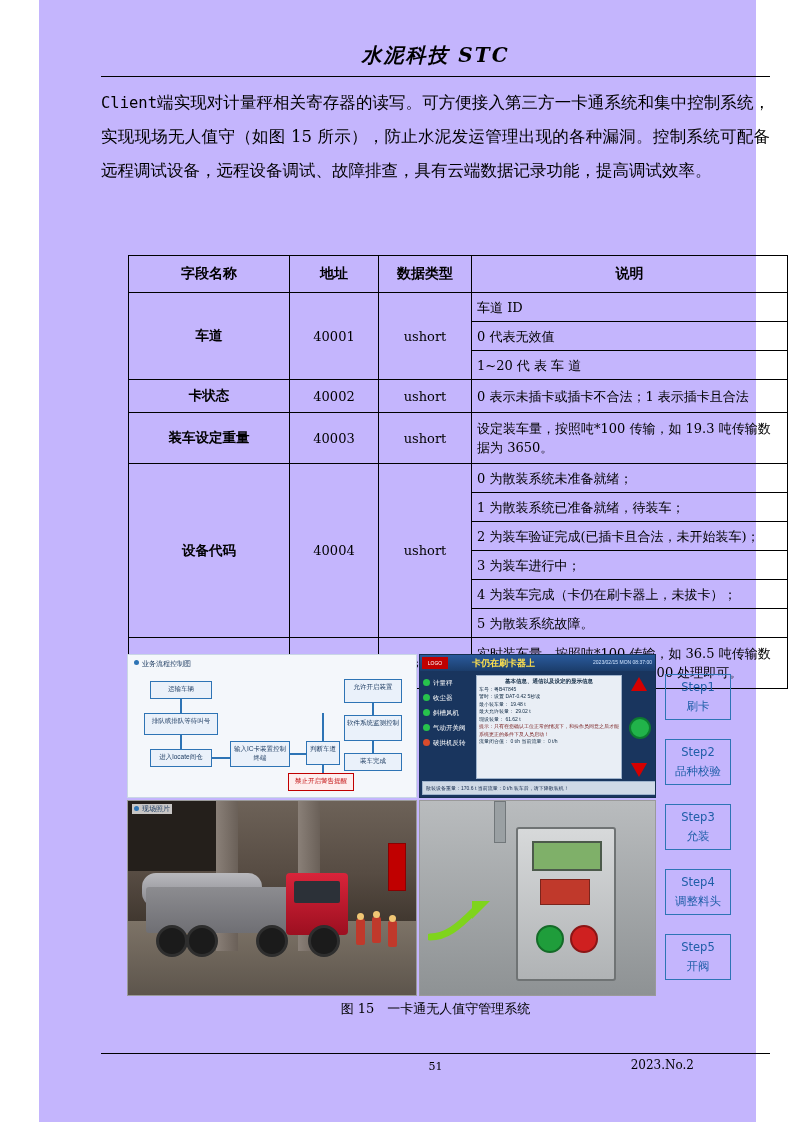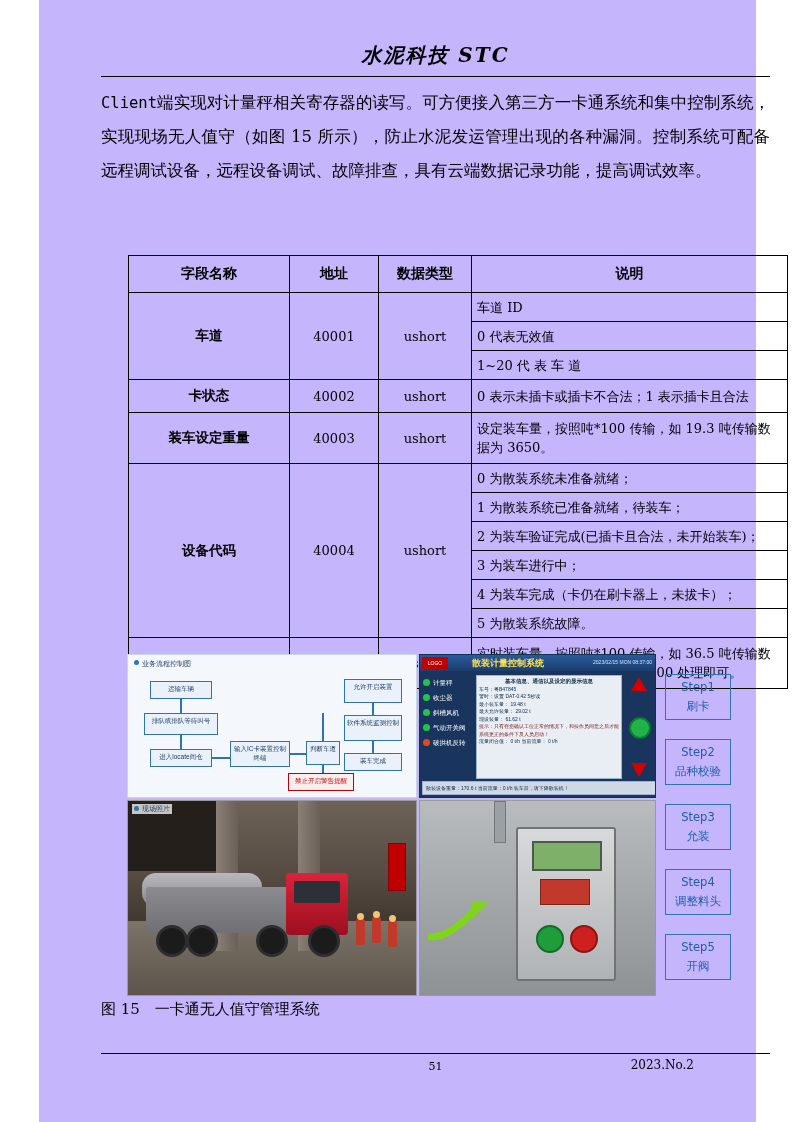--- a/index.html
+++ b/index.html
@@ -359,22 +359,22 @@
     text-align: center;
     line-height: 19px;
     padding: 3px 1px;
     box-sizing: border-box;
   }
   .fig-caption {
     position: absolute;
     left: 62px;
     top: 1000px;
     width: 669px;
-    text-align: left;
-    font-size: 15px;
+    text-align: center;
+    font-size: 13px;
     font-family: "DejaVu Serif", serif;
   }
   
   .footer-rule {
     position: absolute;
     left: 62px;
     top: 1053px;
     width: 669px;
     border-top: 1px solid #000;
   }
@@ -533,21 +533,21 @@
           </div>
         <div class="photo-label"><span class="dot" style="display:inline-block;width:5px;height:5px;background:#2e74b5;border-radius:50%;margin-right:3px;"></span><span>现场照片</span></div>
       </div>
     </div>
 
     <div class="fig-right">
 
       <div class="hmi">
         <div class="hmi-top"></div>
         <div class="hmi-logo">LOGO</div>
-        <div class="hmi-title">散装计量控制系统</div>
+        <div class="hmi-title">卡仍在刷卡器上</div>
         <div class="hmi-time">2023/02/15  MON 08:37:00</div>
 
         <div class="hmi-side">
           <div class="row"><i></i><span>计量秤</span></div>
           <div class="row"><i></i><span>收尘器</span></div>
           <div class="row"><i></i><span>斜槽风机</span></div>
           <div class="row"><i></i><span>气动开关阀</span></div>
           <div class="row"><i style="background:#d94b2b"></i><span>破拱机反转</span></div>
         </div>
 

